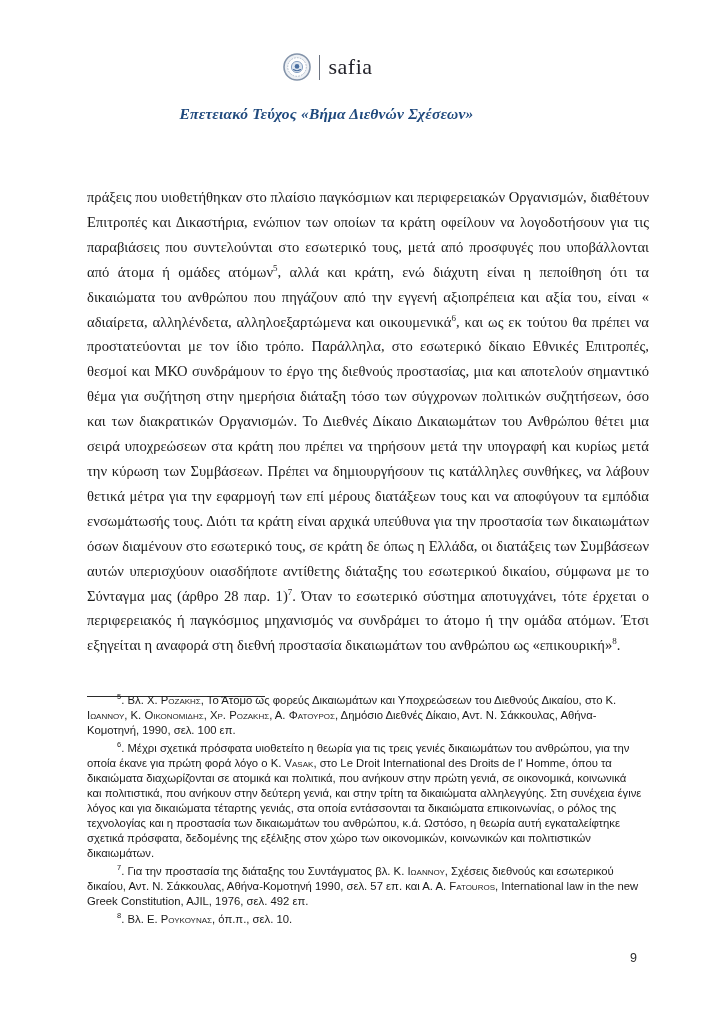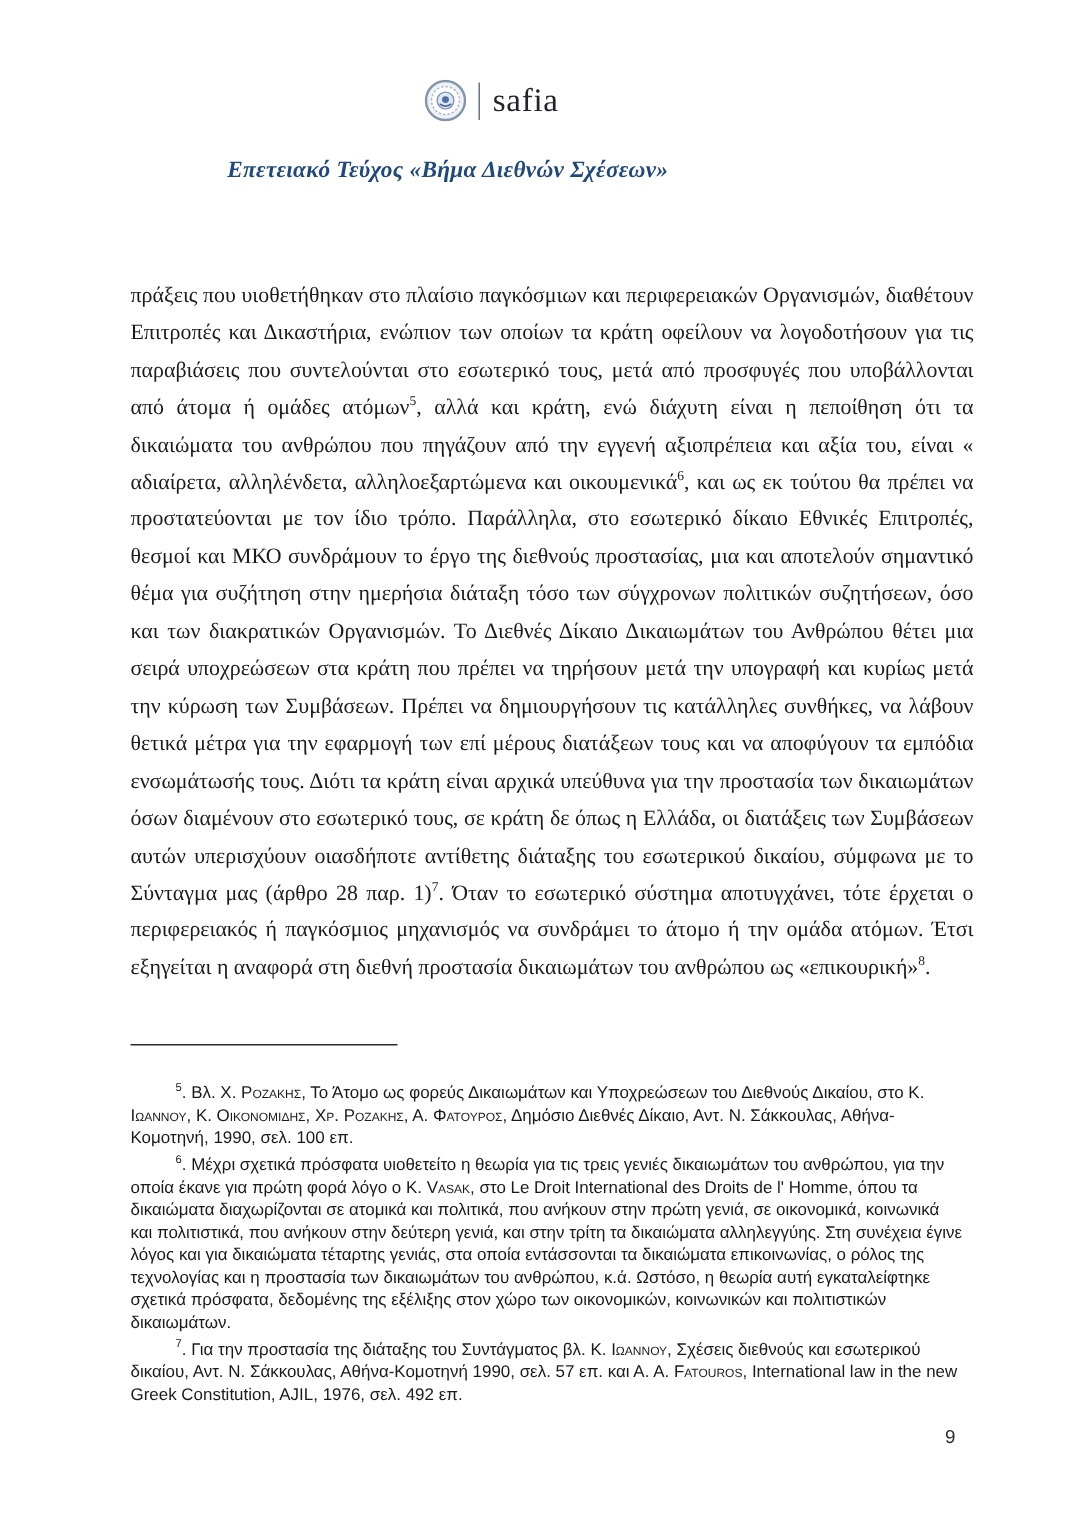--- a/index.html
+++ b/index.html
@@ -44,20 +44,21 @@
     left: 0;
     width: 597px;
     margin: 0;
     text-align: center;
     font-family: "Liberation Serif", serif;
     font-size: 15.5px;
     font-weight: bold;
     font-style: italic;
     color: #1F497D;
     letter-spacing: 0.2px;
+    padding-left: 28px;
   }
 
   
   .body-text {
     position: absolute;
     top: 140px;
     left: 87px;
     width: 562px;
     font-size: 14.6px;
     line-height: 24.9px;
@@ -75,21 +76,21 @@
   .fn-rule {
     position: absolute;
     top: 696px;
     left: 87px;
     width: 178px;
     height: 0;
     border-top: 1px solid #2a2a2a;
   }
   .footnotes {
     position: absolute;
-    top: 722px;
+    top: 693px;
     left: 87px;
     width: 555px;
     font-family: "Liberation Sans", sans-serif;
     font-size: 11.3px;
     line-height: 15px;
     color: #1a1a1a;
     text-align: left;
   }
   .footnote {
     text-indent: 30px;
@@ -132,17 +133,18 @@
   <h1 class="doc-title" style="color: rgb(31, 73, 125);">Επετειακό Τεύχος «Βήμα Διεθνών Σχέσεων»</h1>
 
   <div class="body-text"><span>πράξεις που υιοθετήθηκαν στο πλαίσιο παγκόσμιων και περιφερειακών Οργανισμών, διαθέτουν Επιτροπές και Δικαστήρια, ενώπιον των οποίων τα κράτη οφείλουν να λογοδοτήσουν για τις παραβιάσεις που συντελούνται στο εσωτερικό τους, μετά από προσφυγές που υποβάλλονται από άτομα ή ομάδες ατόμων</span><sup>5</sup><span>, αλλά και κράτη, ενώ διάχυτη είναι η πεποίθηση ότι τα δικαιώματα του ανθρώπου που πηγάζουν από την εγγενή αξιοπρέπεια και αξία του, είναι « αδιαίρετα, αλληλένδετα, αλληλοεξαρτώμενα και οικουμενικά</span><sup>6</sup><span>, και ως εκ τούτου θα πρέπει να προστατεύονται με τον ίδιο τρόπο. Παράλληλα, στο εσωτερικό δίκαιο Εθνικές Επιτροπές, θεσμοί και ΜΚΟ συνδράμουν το έργο της διεθνούς προστασίας, μια και αποτελούν σημαντικό θέμα για συζήτηση στην ημερήσια διάταξη τόσο των σύγχρονων πολιτικών συζητήσεων, όσο και των διακρατικών Οργανισμών. Το Διεθνές Δίκαιο Δικαιωμάτων του Ανθρώπου θέτει μια σειρά υποχρεώσεων στα κράτη που πρέπει να τηρήσουν μετά την υπογραφή και κυρίως μετά την κύρωση των Συμβάσεων. Πρέπει να δημιουργήσουν τις κατάλληλες συνθήκες, να λάβουν θετικά μέτρα για την εφαρμογή των επί μέρους διατάξεων τους και να αποφύγουν τα εμπόδια ενσωμάτωσής τους. Διότι τα κράτη είναι αρχικά υπεύθυνα για την προστασία των δικαιωμάτων όσων διαμένουν στο εσωτερικό τους, σε κράτη δε όπως η Ελλάδα, οι διατάξεις των Συμβάσεων αυτών υπερισχύουν οιασδήποτε αντίθετης διάταξης του εσωτερικού δικαίου, σύμφωνα με το Σύνταγμα μας (άρθρο 28 παρ. 1)</span><sup>7</sup><span>. Όταν το εσωτερικό σύστημα αποτυγχάνει, τότε έρχεται ο περιφερειακός ή παγκόσμιος μηχανισμός να συνδράμει το άτομο ή την ομάδα ατόμων. Έτσι εξηγείται η αναφορά στη διεθνή προστασία δικαιωμάτων του ανθρώπου ως «επικουρική»</span><sup>8</sup><span>.</span></div>
 
   <div class="fn-rule"></div>
 
   <div class="footnotes" id="footnotes">
       <div class="footnote"><sup>5</sup><span>. Βλ. Χ. </span><span class="sc">Ροζακης</span><span>, Το Άτομο ως φορεύς Δικαιωμάτων και Υποχρεώσεων του Διεθνούς Δικαίου, στο Κ. </span><span class="sc">Ιωαννου</span><span>, Κ. </span><span class="sc">Οικονομιδης</span><span>, </span><span class="sc">Χρ.</span><span> </span><span class="sc">Ροζακης</span><span>, Α. </span><span class="sc">Φατουρος</span><span>, Δημόσιο Διεθνές Δίκαιο, Αντ. Ν. Σάκκουλας, Αθήνα-Κομοτηνή, 1990, σελ. 100 επ.</span></div>
       <div class="footnote"><sup>6</sup><span>. Μέχρι σχετικά πρόσφατα υιοθετείτο η θεωρία για τις τρεις γενιές δικαιωμάτων του ανθρώπου, για την οποία έκανε για πρώτη φορά λόγο ο Κ. </span><span class="sc">Vasak</span><span>, στο Le Droit International des Droits de l' Homme, όπου τα δικαιώματα διαχωρίζονται σε ατομικά και πολιτικά, που ανήκουν στην πρώτη γενιά, σε οικονομικά, κοινωνικά και πολιτιστικά, που ανήκουν στην δεύτερη γενιά, και στην τρίτη τα δικαιώματα αλληλεγγύης. Στη συνέχεια έγινε λόγος και για δικαιώματα τέταρτης γενιάς, στα οποία εντάσσονται τα δικαιώματα επικοινωνίας, ο ρόλος της τεχνολογίας και η προστασία των δικαιωμάτων του ανθρώπου, κ.ά. Ωστόσο, η θεωρία αυτή εγκαταλείφτηκε σχετικά πρόσφατα, δεδομένης της εξέλιξης στον χώρο των οικονομικών, κοινωνικών και πολιτιστικών δικαιωμάτων.</span></div>
       <div class="footnote"><sup>7</sup><span>. Για την προστασία της διάταξης του Συντάγματος βλ. Κ. </span><span class="sc">Ιωαννου</span><span>, Σχέσεις διεθνούς και εσωτερικού δικαίου, Αντ. Ν. Σάκκουλας, Αθήνα-Κομοτηνή 1990, σελ. 57 επ. και Α. Α. </span><span class="sc">Fatouros</span><span>, International law in the new Greek Constitution, AJIL, 1976, σελ. 492 επ.</span></div>
+      <div class="footnote"><sup>8</sup><span>. Βλ. Ε. </span><span class="sc">Ρουκουνας</span><span>, όπ.π., σελ. 10.</span></div>
     </div>
 
   <div class="page-number">9</div>
 
 </div>
 
 </body></html>

